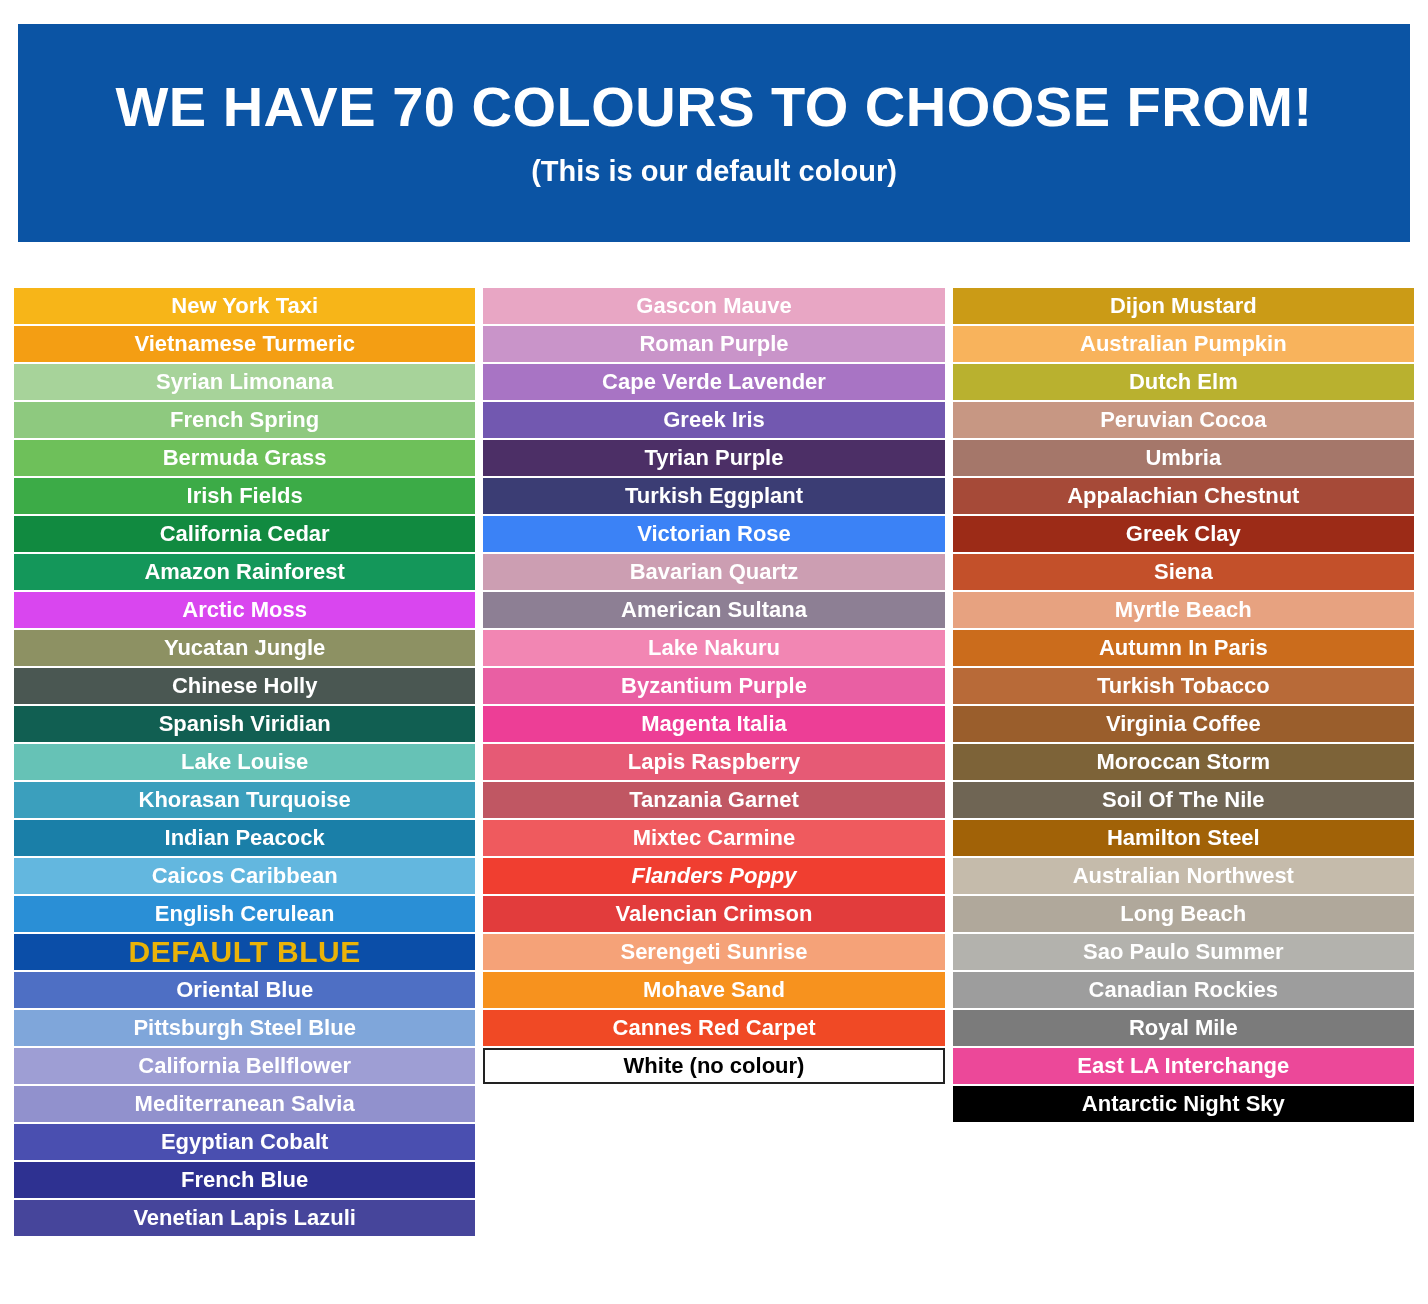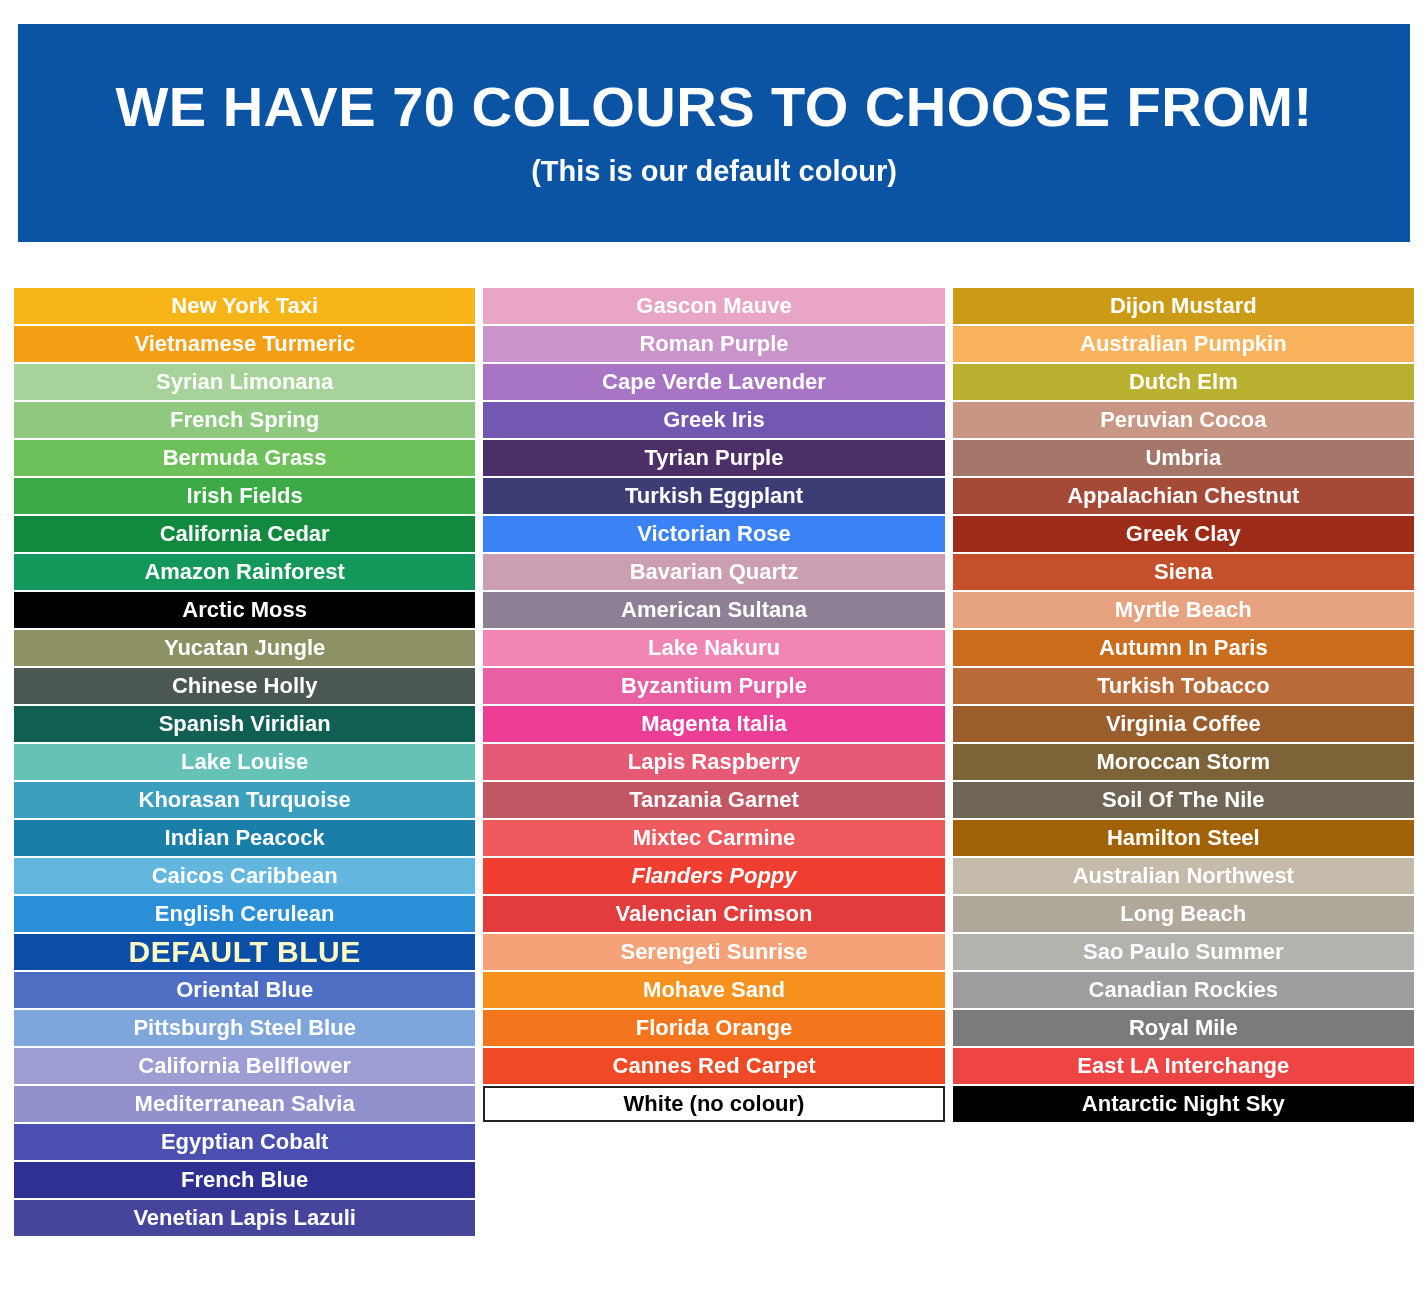--- a/index.html
+++ b/index.html
@@ -117,21 +117,21 @@
         </div>
         <div class="swatch" style="background: rgb(60, 171, 71);">
           <span class="swatch-label" style="color: rgb(255, 255, 255);">Irish Fields</span>
         </div>
         <div class="swatch" style="background: rgb(17, 138, 64);">
           <span class="swatch-label" style="color: rgb(255, 255, 255);">California Cedar</span>
         </div>
         <div class="swatch" style="background: rgb(20, 151, 90);">
           <span class="swatch-label" style="color: rgb(255, 255, 255);">Amazon Rainforest</span>
         </div>
-        <div class="swatch" style="background: #000000;">
+        <div class="swatch" style="background: #d946ef;">
           <span class="swatch-label" style="color: rgb(255, 255, 255);">Arctic Moss</span>
         </div>
         <div class="swatch" style="background: rgb(141, 145, 99);">
           <span class="swatch-label" style="color: rgb(255, 255, 255);">Yucatan Jungle</span>
         </div>
         <div class="swatch" style="background: rgb(74, 87, 82);">
           <span class="swatch-label" style="color: rgb(255, 255, 255);">Chinese Holly</span>
         </div>
         <div class="swatch" style="background: rgb(17, 95, 82);">
           <span class="swatch-label" style="color: rgb(255, 255, 255);">Spanish Viridian</span>
@@ -145,21 +145,21 @@
         <div class="swatch" style="background: rgb(26, 127, 168);">
           <span class="swatch-label" style="color: rgb(255, 255, 255);">Indian Peacock</span>
         </div>
         <div class="swatch" style="background: rgb(99, 183, 223);">
           <span class="swatch-label" style="color: rgb(255, 255, 255);">Caicos Caribbean</span>
         </div>
         <div class="swatch" style="background: rgb(42, 143, 214);">
           <span class="swatch-label" style="color: rgb(255, 255, 255);">English Cerulean</span>
         </div>
         <div class="swatch is-default" style="background: rgb(11, 78, 168);">
-          <span class="swatch-label" style="color: #fef9c3;">DEFAULT BLUE</span>
+          <span class="swatch-label" style="color: #eab308;">DEFAULT BLUE</span>
         </div>
         <div class="swatch" style="background: rgb(78, 111, 196);">
           <span class="swatch-label" style="color: rgb(255, 255, 255);">Oriental Blue</span>
         </div>
         <div class="swatch" style="background: rgb(127, 166, 218);">
           <span class="swatch-label" style="color: rgb(255, 255, 255);">Pittsburgh Steel Blue</span>
         </div>
         <div class="swatch" style="background: rgb(158, 158, 212);">
           <span class="swatch-label" style="color: rgb(255, 255, 255);">California Bellflower</span>
         </div>
@@ -227,23 +227,20 @@
         </div>
         <div class="swatch" style="background: rgb(226, 60, 60);">
           <span class="swatch-label" style="color: rgb(255, 255, 255);">Valencian Crimson</span>
         </div>
         <div class="swatch" style="background: rgb(245, 162, 120);">
           <span class="swatch-label" style="color: rgb(255, 255, 255);">Serengeti Sunrise</span>
         </div>
         <div class="swatch" style="background: rgb(247, 146, 30);">
           <span class="swatch-label" style="color: rgb(255, 255, 255);">Mohave Sand</span>
         </div>
-        <div class="swatch" style="background: rgb(244, 118, 28);">
-          <span class="swatch-label" style="color: rgb(255, 255, 255);">Florida Orange</span>
-        </div>
         <div class="swatch" style="background: rgb(240, 73, 37);">
           <span class="swatch-label" style="color: rgb(255, 255, 255);">Cannes Red Carpet</span>
         </div>
         <div class="swatch is-outlined" style="background: rgb(255, 255, 255);">
           <span class="swatch-label" style="color: rgb(0, 0, 0);">White (no colour)</span>
         </div>
       </div>
     <div class="column">
         <div class="swatch" style="background: rgb(203, 155, 22);">
           <span class="swatch-label" style="color: rgb(255, 255, 255);">Dijon Mustard</span>
@@ -298,21 +295,21 @@
         </div>
         <div class="swatch" style="background: rgb(179, 178, 173);">
           <span class="swatch-label" style="color: rgb(255, 255, 255);">Sao Paulo Summer</span>
         </div>
         <div class="swatch" style="background: rgb(157, 157, 157);">
           <span class="swatch-label" style="color: rgb(255, 255, 255);">Canadian Rockies</span>
         </div>
         <div class="swatch" style="background: rgb(123, 123, 123);">
           <span class="swatch-label" style="color: rgb(255, 255, 255);">Royal Mile</span>
         </div>
-        <div class="swatch" style="background: #ef4444;">
+        <div class="swatch" style="background: #ec4899;">
           <span class="swatch-label" style="color: rgb(255, 255, 255);">East LA Interchange</span>
         </div>
         <div class="swatch" style="background: rgb(0, 0, 0);">
           <span class="swatch-label" style="color: rgb(255, 255, 255);">Antarctic Night Sky</span>
         </div>
       </div>
   </div>
 
 </div>
 

